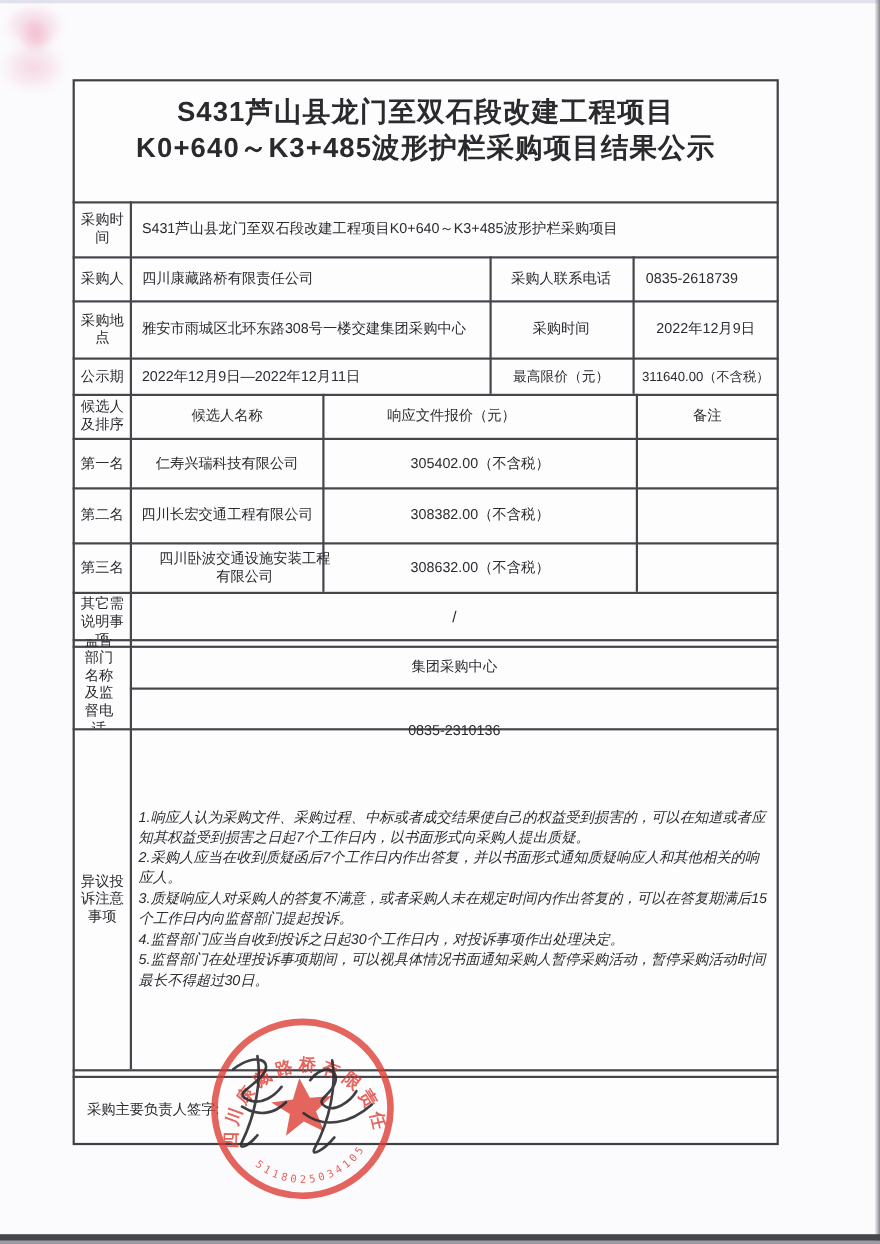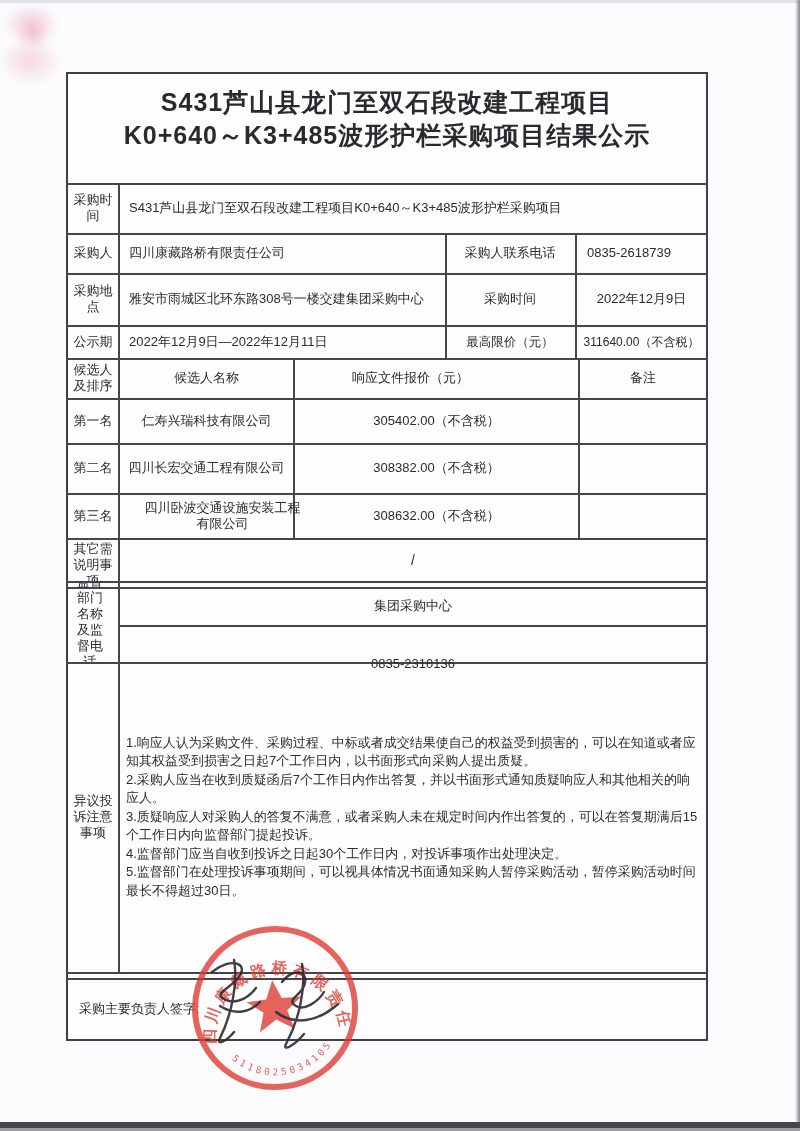--- a/index.html
+++ b/index.html
@@ -125,21 +125,21 @@
   <div class="cell c-center" style="left:580px;top:493px;width:126px;height:45px;"></div>
 
   <div class="cell label" style="left:68px;top:538px;width:50px;height:43px;align-items:flex-start;padding-top:3px;">其它需说明事项</div>
   <div class="cell c-center slash" style="left:120px;top:538px;width:586px;height:43px;">/</div>
 
   <div class="cell label" style="left:68px;top:581px;width:44px;height:81px;">监督部门名称及监督电话</div>
   <div class="cell c-center" style="left:120px;top:587px;width:586px;height:38px;">集团采购中心</div>
   <div class="cell c-center" style="left:120px;top:625px;width:586px;height:37px;margin-top:20px;">0835-2310136</div>
 
   <div class="cell label" style="left:68px;top:662px;width:50px;height:310px;">异议投诉注意事项</div>
-  <div class="cell dispute-body" style="left:126px;top:662px;width:576px;height:310px;">
+  <div class="cell dispute-body" style="left:126px;top:662px;width:576px;height:310px;font-style:italic;">
     <div class="inner">
       <div>1.响应人认为采购文件、采购过程、中标或者成交结果使自己的权益受到损害的，可以在知道或者应知其权益受到损害之日起7个工作日内，以书面形式向采购人提出质疑。</div>
       <div>2.采购人应当在收到质疑函后7个工作日内作出答复，并以书面形式通知质疑响应人和其他相关的响应人。</div>
       <div>3.质疑响应人对采购人的答复不满意，或者采购人未在规定时间内作出答复的，可以在答复期满后15个工作日内向监督部门提起投诉。</div>
       <div>4.监督部门应当自收到投诉之日起30个工作日内，对投诉事项作出处理决定。</div>
       <div>5.监督部门在处理投诉事项期间，可以视具体情况书面通知采购人暂停采购活动，暂停采购活动时间最长不得超过30日。</div>
     </div>
   </div>
 
   <div class="cell c-left" style="left:70px;top:978px;width:636px;height:61px;">

